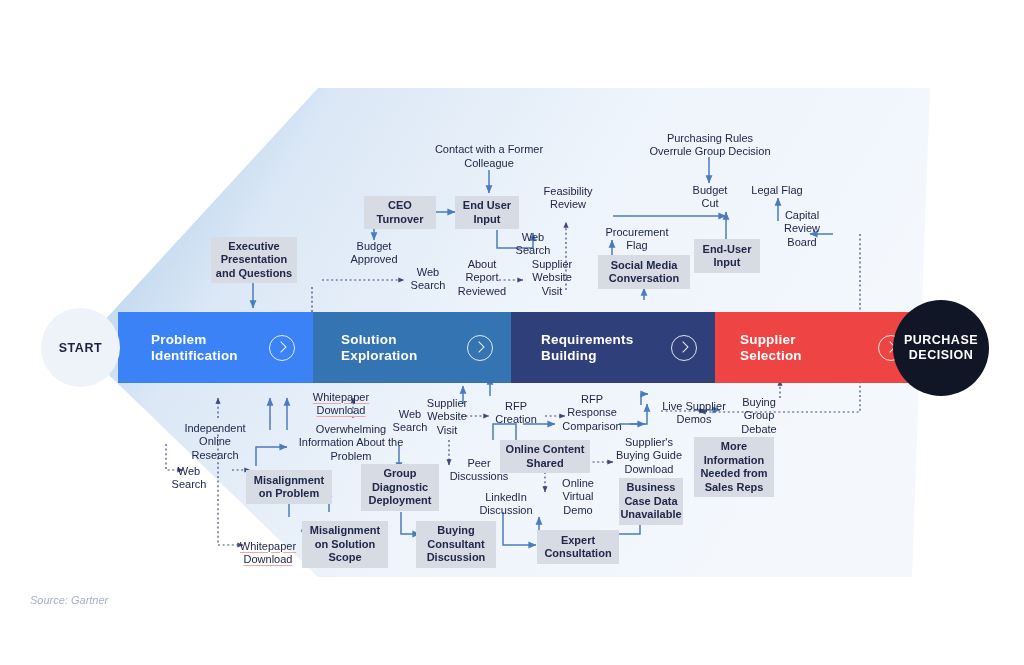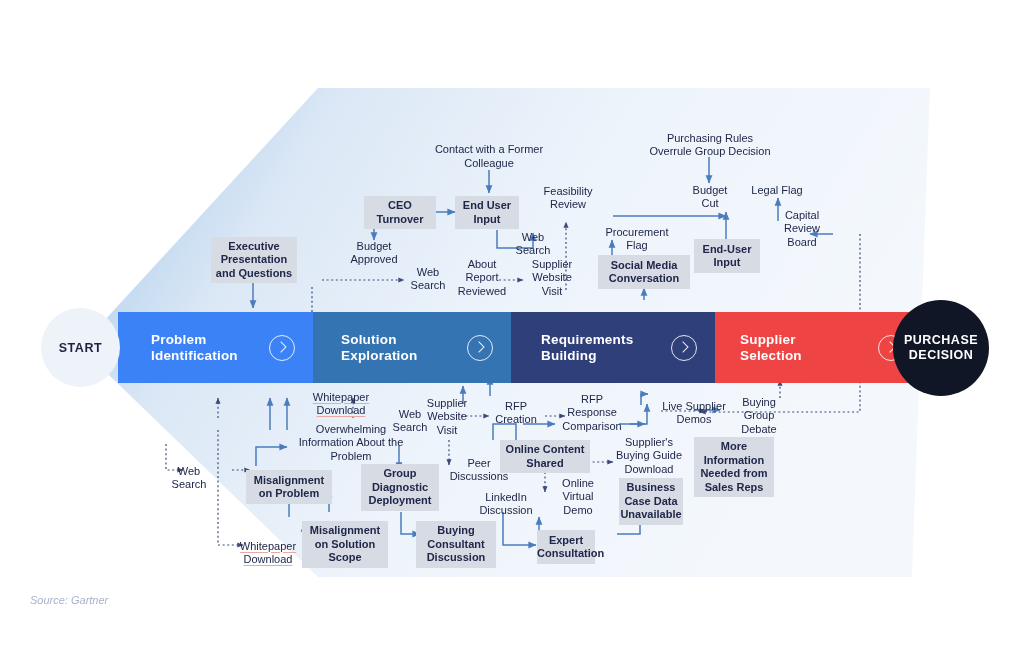--- a/index.html
+++ b/index.html
@@ -242,20 +242,23 @@
     </div>
 
   <div class="node plain" style="left:744px;top:183px;width:66px;height:16px;">
     <span class="t">Legal Flag</span>
     </div>
 
   <div class="node plain" style="left:775px;top:207px;width:54px;height:44px;">
     <span class="t">Capital Review Board</span>
     </div>
 
+  <div class="node plain" style="left:181px;top:420px;width:68px;height:44px;">
+    <span class="t">Independent Online Research</span>
+    </div>
 
   <div class="node plain" style="left:165px;top:463px;width:48px;height:30px;">
     <span class="t">Web Search</span>
     </div>
 
   <div class="node boxed" style="left:246px;top:470px;width:86px;height:34px;">
     <span class="t">Misalignment on Problem</span>
     </div>
 
   <div class="node underlined" style="left:308px;top:389px;width:66px;height:30px;">
@@ -311,21 +314,21 @@
     </div>
 
   <div class="node plain" style="left:609px;top:434px;width:80px;height:44px;">
     <span class="t">Supplier's Buying Guide Download</span>
     </div>
 
   <div class="node plain" style="left:547px;top:482px;width:62px;height:30px;">
     <span class="t">Online Virtual Demo</span>
     </div>
 
-  <div class="node boxed" style="left:537px;top:530px;width:58px;height:34px;">
+  <div class="node boxed" style="left:537px;top:530px;width:82px;height:34px;">
     <span class="t">Expert Consultation</span>
     </div>
 
   <div class="node boxed" style="left:619px;top:478px;width:64px;height:47px;">
     <span class="t">Business Case Data Unavailable</span>
     </div>
 
   <div class="node plain" style="left:612px;top:398px;width:70px;height:30px;margin-left:47px;">
     <span class="t">Live Supplier Demos</span>
     </div>

